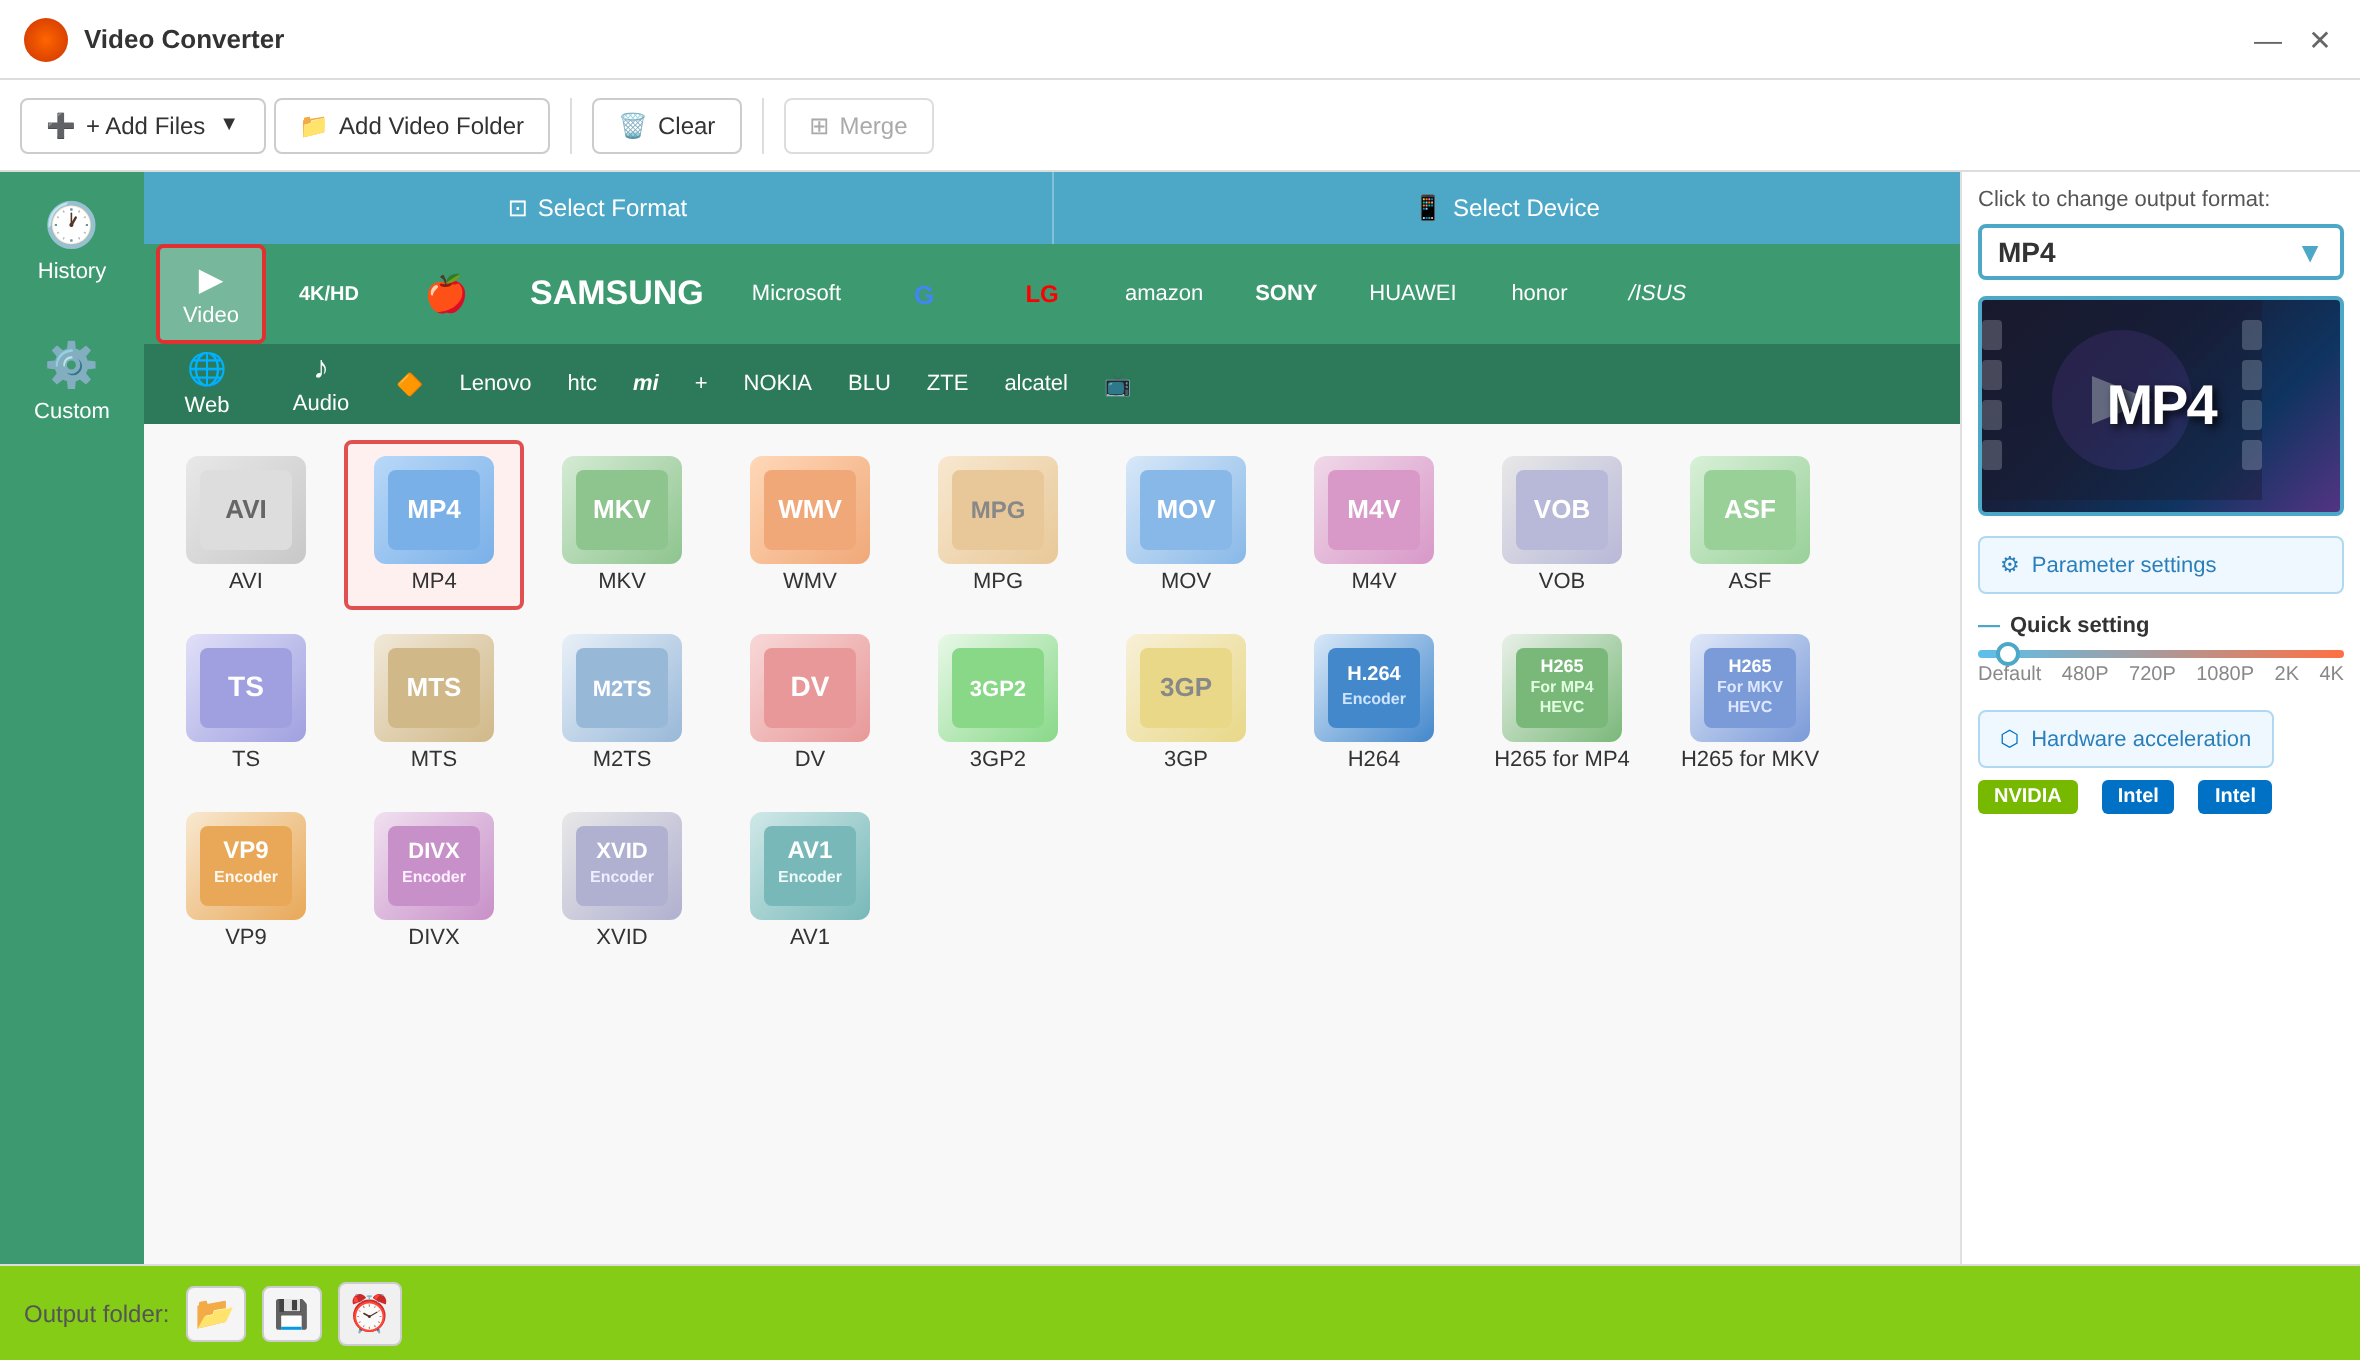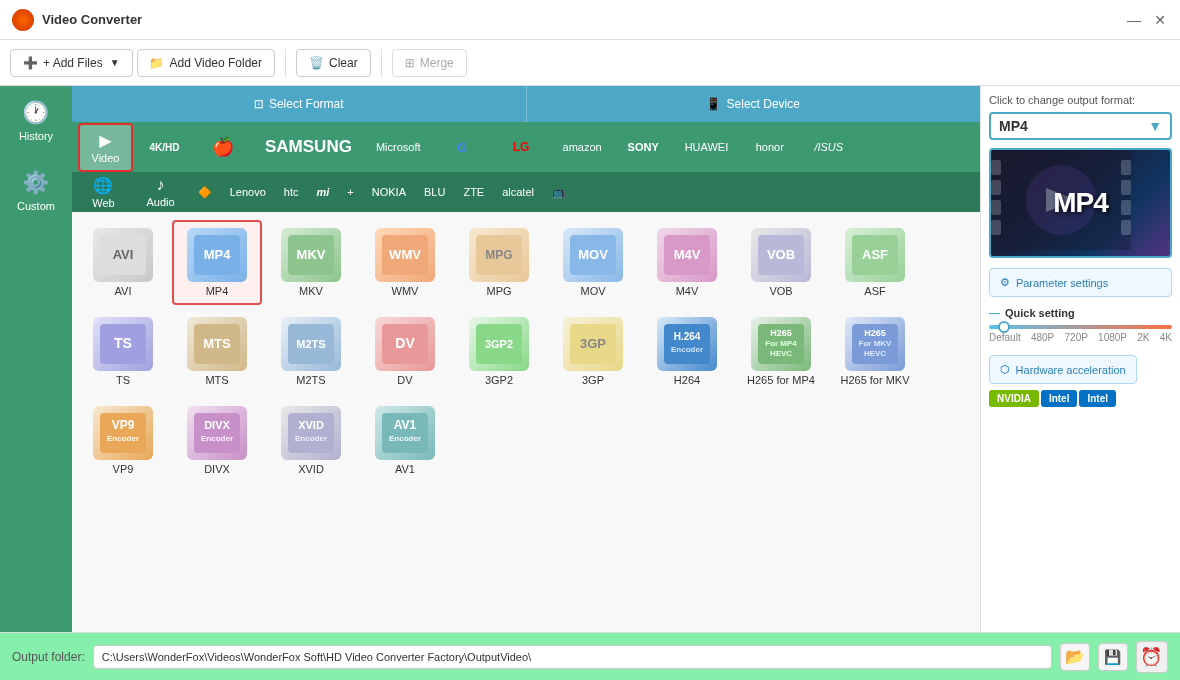--- a/index.html
+++ b/index.html
@@ -278,35 +278,35 @@
       gap: 6px;
       padding: 7px 10px;
       background: #f0f8ff;
       border: 1px solid #b0d8f0;
       border-radius: 4px;
       cursor: pointer;
       font-size: 11px;
       color: #2a7fba;
       margin-bottom: 6px;
     }
-    .gpu-badges { display: flex; gap: 2px; align-items: center; }
+    .gpu-badges { display: flex; gap: 12px; align-items: center; }
     .gpu-badge {
       padding: 3px 8px;
       border-radius: 3px;
       font-size: 10px;
       font-weight: bold;
       cursor: pointer;
     }
     .gpu-nvidia { background: #76b900; color: #fff; }
     .gpu-intel { background: #0071c5; color: #fff; }
 
     
     .bottom-bar {
       height: 48px;
-      background: #86efac;
+      background: #84cc16;
       border-top: 1px solid #ddd;
       display: flex;
       align-items: center;
       padding: 0 12px;
       gap: 8px;
     }
     .output-folder-label { font-size: 12px; color: #555; flex-shrink: 0; }
     .output-path-input {
       flex: 1;
       border: 1px solid #ccc;
@@ -792,17 +792,16 @@
         <span class="gpu-badge gpu-intel" style="background:#0071c5;">Intel</span>
         <span class="gpu-badge" style="background:#0071c5;color:#fff;">Intel</span>
       </div>
     </div>
   </div>
 
 </div>
 
 <div class="bottom-bar">
   <label class="output-folder-label">Output folder:</label>
-  <input class="output-path-input" type="text" value="C:\Users\WonderFox\Videos\WonderFox Soft\HD Video Converter Factory\OutputVideo\" style="">
   <div class="folder-icon-btn">📂</div>
   <div class="save-icon-btn">💾</div>
   <div class="alarm-btn">⏰</div>
 </div>
 
 </body></html>

